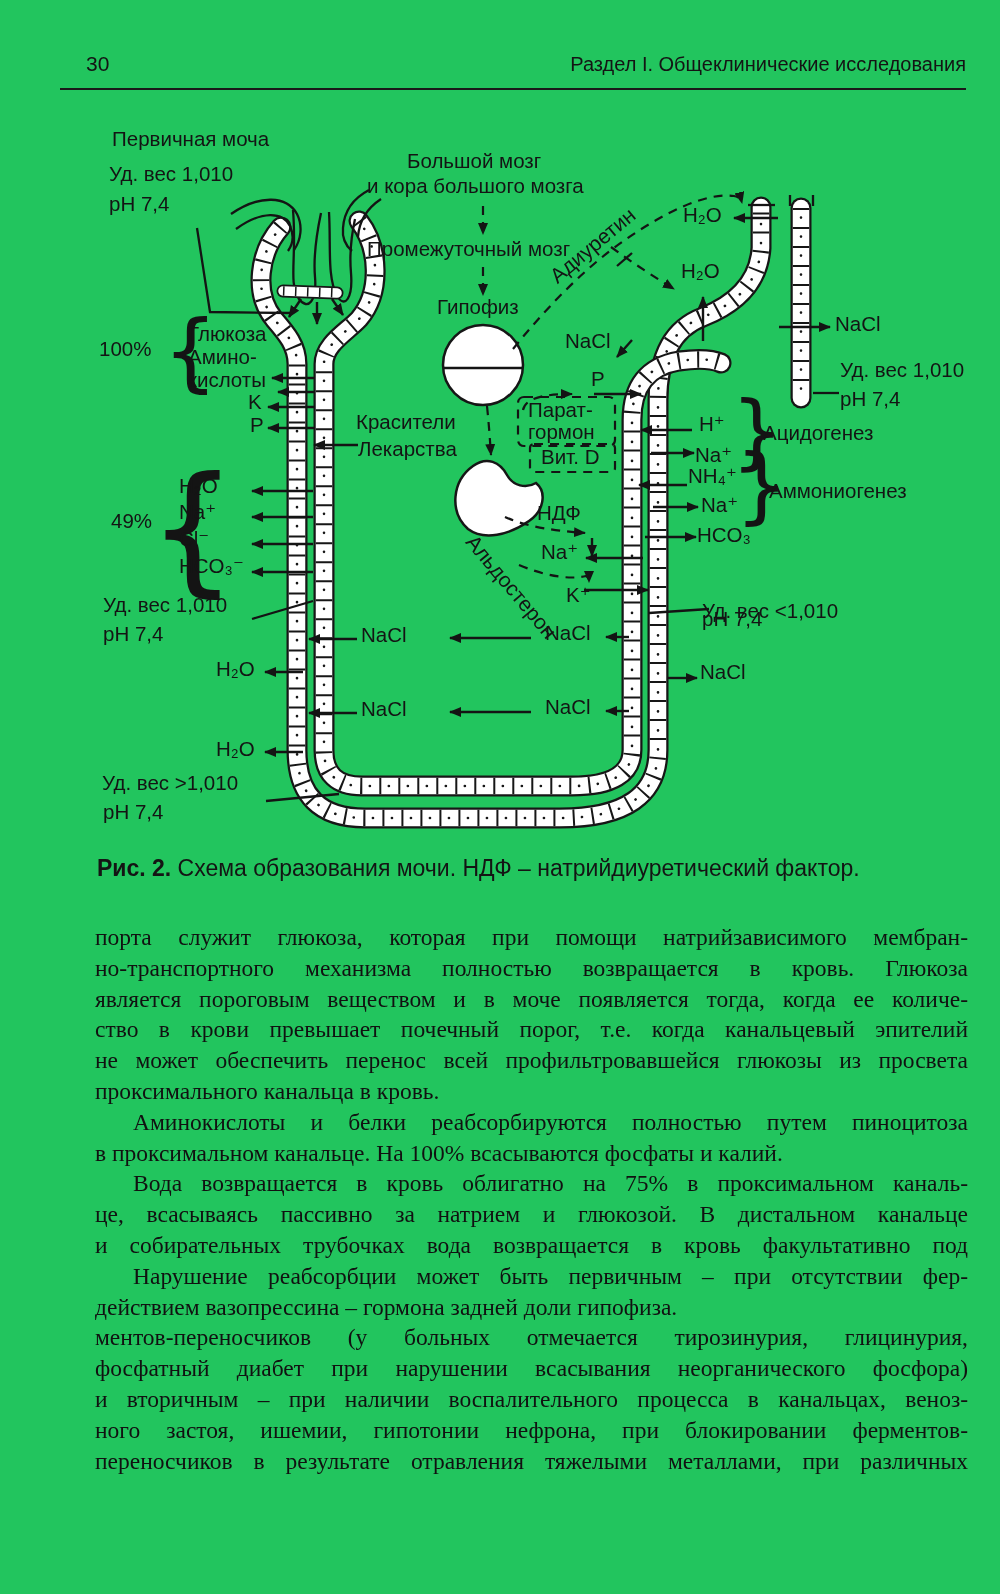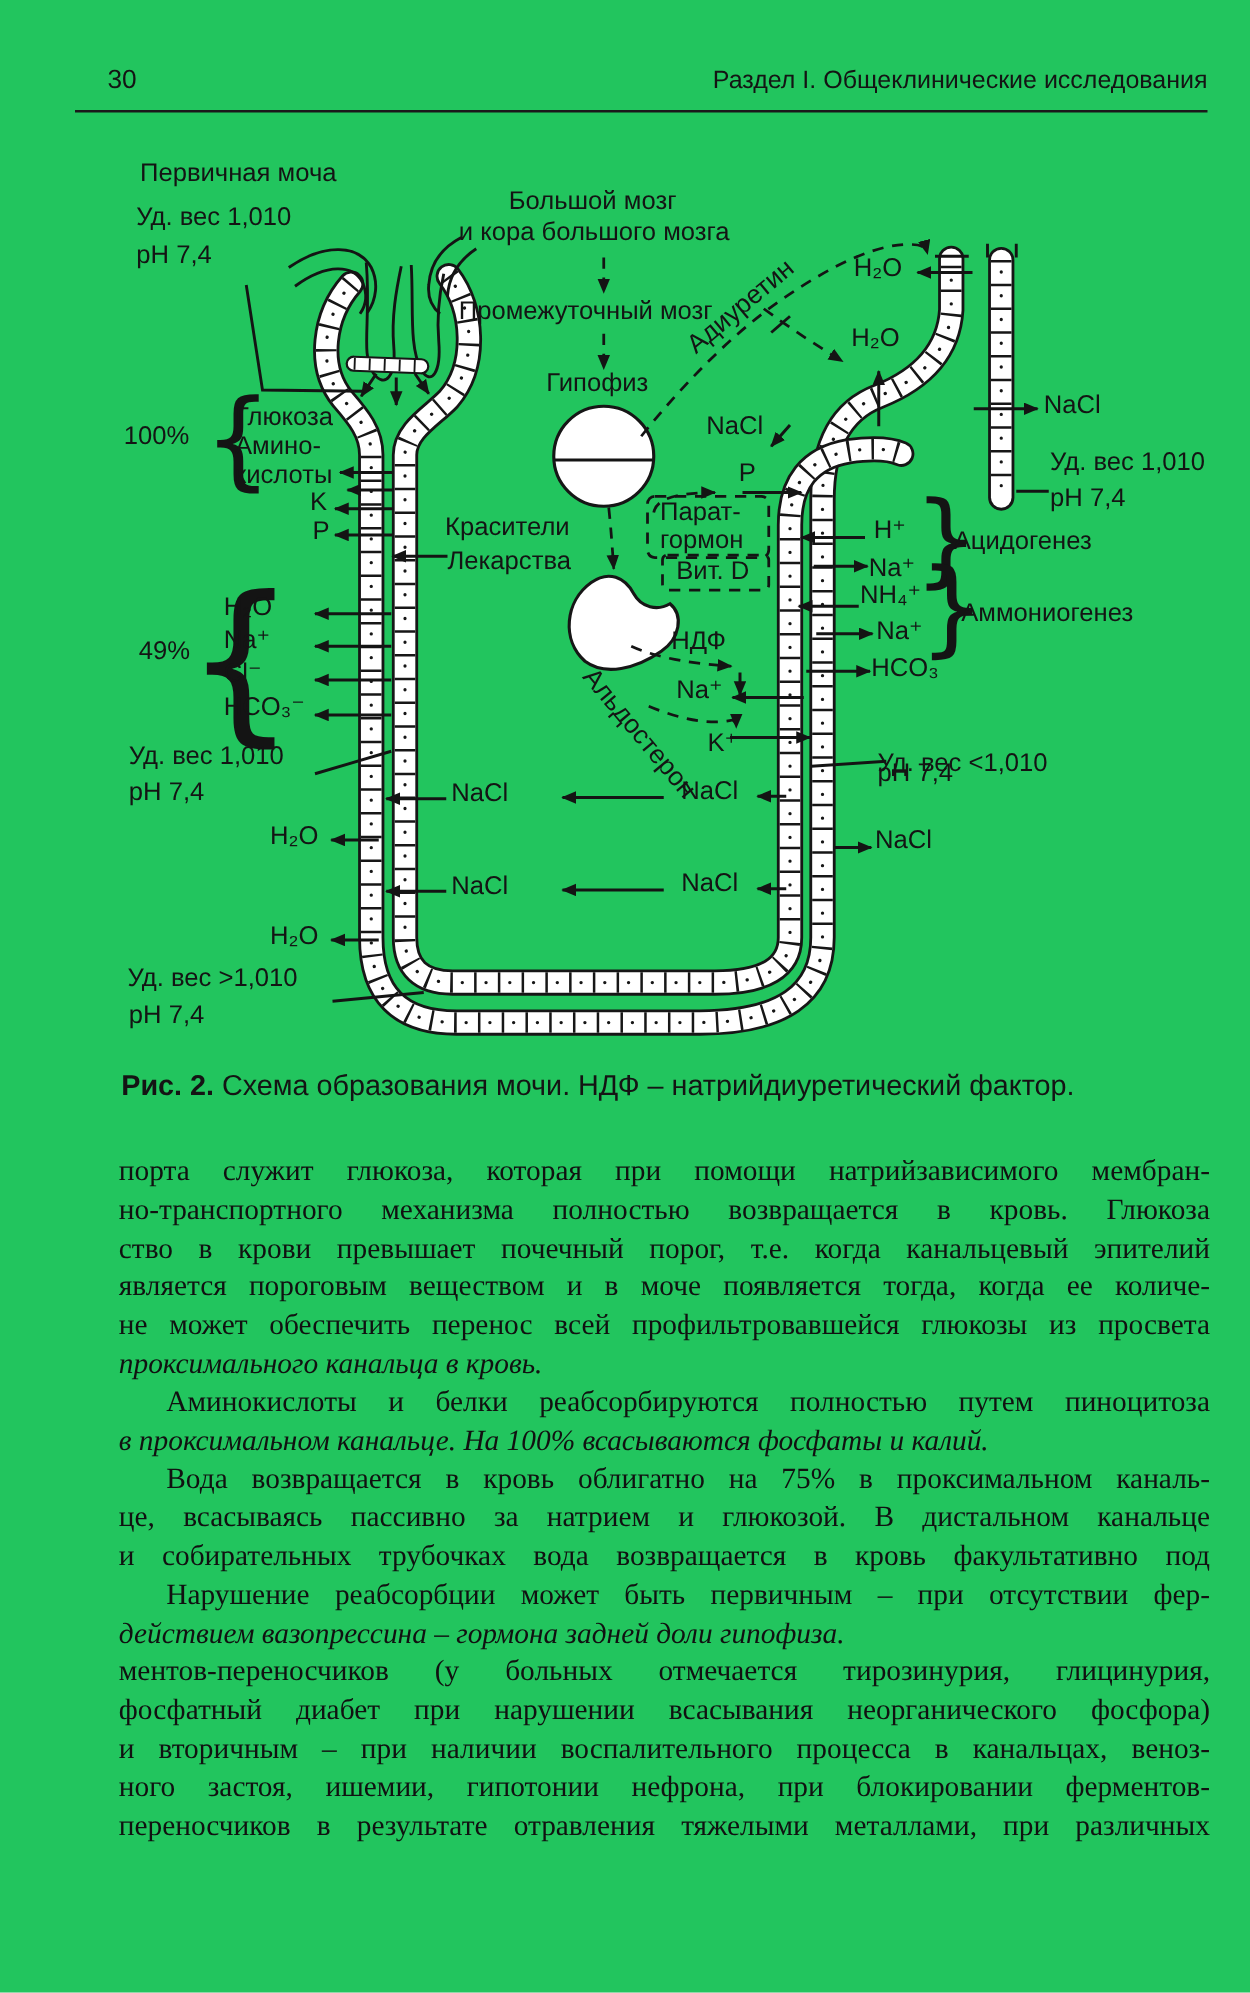--- a/index.html
+++ b/index.html
@@ -13,21 +13,21 @@
   .diagram-svg{position:absolute;left:0;top:0;width:1000px;height:1594px;}
   .dlabel{position:absolute;font-size:20.5px;line-height:22px;white-space:nowrap;transform-origin:0 50%;}
   .dlabel.rot{font-size:21px;}
   
   .caption{position:absolute;left:97px;top:855px;width:870px;font-size:23px;line-height:27px;}
   .caption b{font-weight:bold;}
   
   .bodytext{position:absolute;left:95px;top:922px;width:873px;
             font-family:"Liberation Serif","DejaVu Serif",serif;font-size:23.5px;color:#111;}
   .bline{text-align:justify;text-align-last:justify;line-height:30.8px;height:30.8px;overflow:hidden;}
-  .bline.last{text-align-last:left;font-style:italic;}
+  .bline.last{text-align-last:left;}
   .bline.indent{text-indent:38px;}
   svg text.brace{font-family:"DejaVu Sans",sans-serif;fill:#141414;}
 </style>
 </head>
 <body>
 
 <div class="page">
 
   <div class="hdr-num">30</div>
   <div class="hdr-title">Раздел I. Общеклинические исследования</div>
@@ -226,22 +226,22 @@
       <div class="dlabel" style="left: 103px; top: 801px;">pH 7,4</div>
     </div>
 
   <div class="caption">
     <b>Рис. 2.</b><span> Схема образования мочи. НДФ – натрийдиуретический фактор.</span>
   </div>
 
   <div class="bodytext" id="bodytext">
       <div class="bline">порта служит глюкоза, которая при помощи натрийзависимого мембран-</div>
       <div class="bline">но-транспортного механизма полностью возвращается в кровь. Глюкоза</div>
+      <div class="bline">является пороговым веществом и в моче появляется тогда, когда ее количе-</div>
       <div class="bline">ство в крови превышает почечный порог, т.е. когда канальцевый эпителий</div>
-      <div class="bline">является пороговым веществом и в моче появляется тогда, когда ее количе-</div>
       <div class="bline">не может обеспечить перенос всей профильтровавшейся глюкозы из просвета</div>
       <div class="bline last">проксимального канальца в кровь.</div>
       <div class="bline indent">Аминокислоты и белки реабсорбируются полностью путем пиноцитоза</div>
       <div class="bline last">в проксимальном канальце. На 100% всасываются фосфаты и калий.</div>
       <div class="bline indent">Вода возвращается в кровь облигатно на 75% в проксимальном каналь-</div>
       <div class="bline">це, всасываясь пассивно за натрием и глюкозой. В дистальном канальце</div>
       <div class="bline">и собирательных трубочках вода возвращается в кровь факультативно под</div>
       <div class="bline indent">Нарушение реабсорбции может быть первичным – при отсутствии фер-</div>
       <div class="bline last">действием вазопрессина – гормона задней доли гипофиза.</div>
       <div class="bline">ментов-переносчиков (у больных отмечается тирозинурия, глицинурия,</div>

